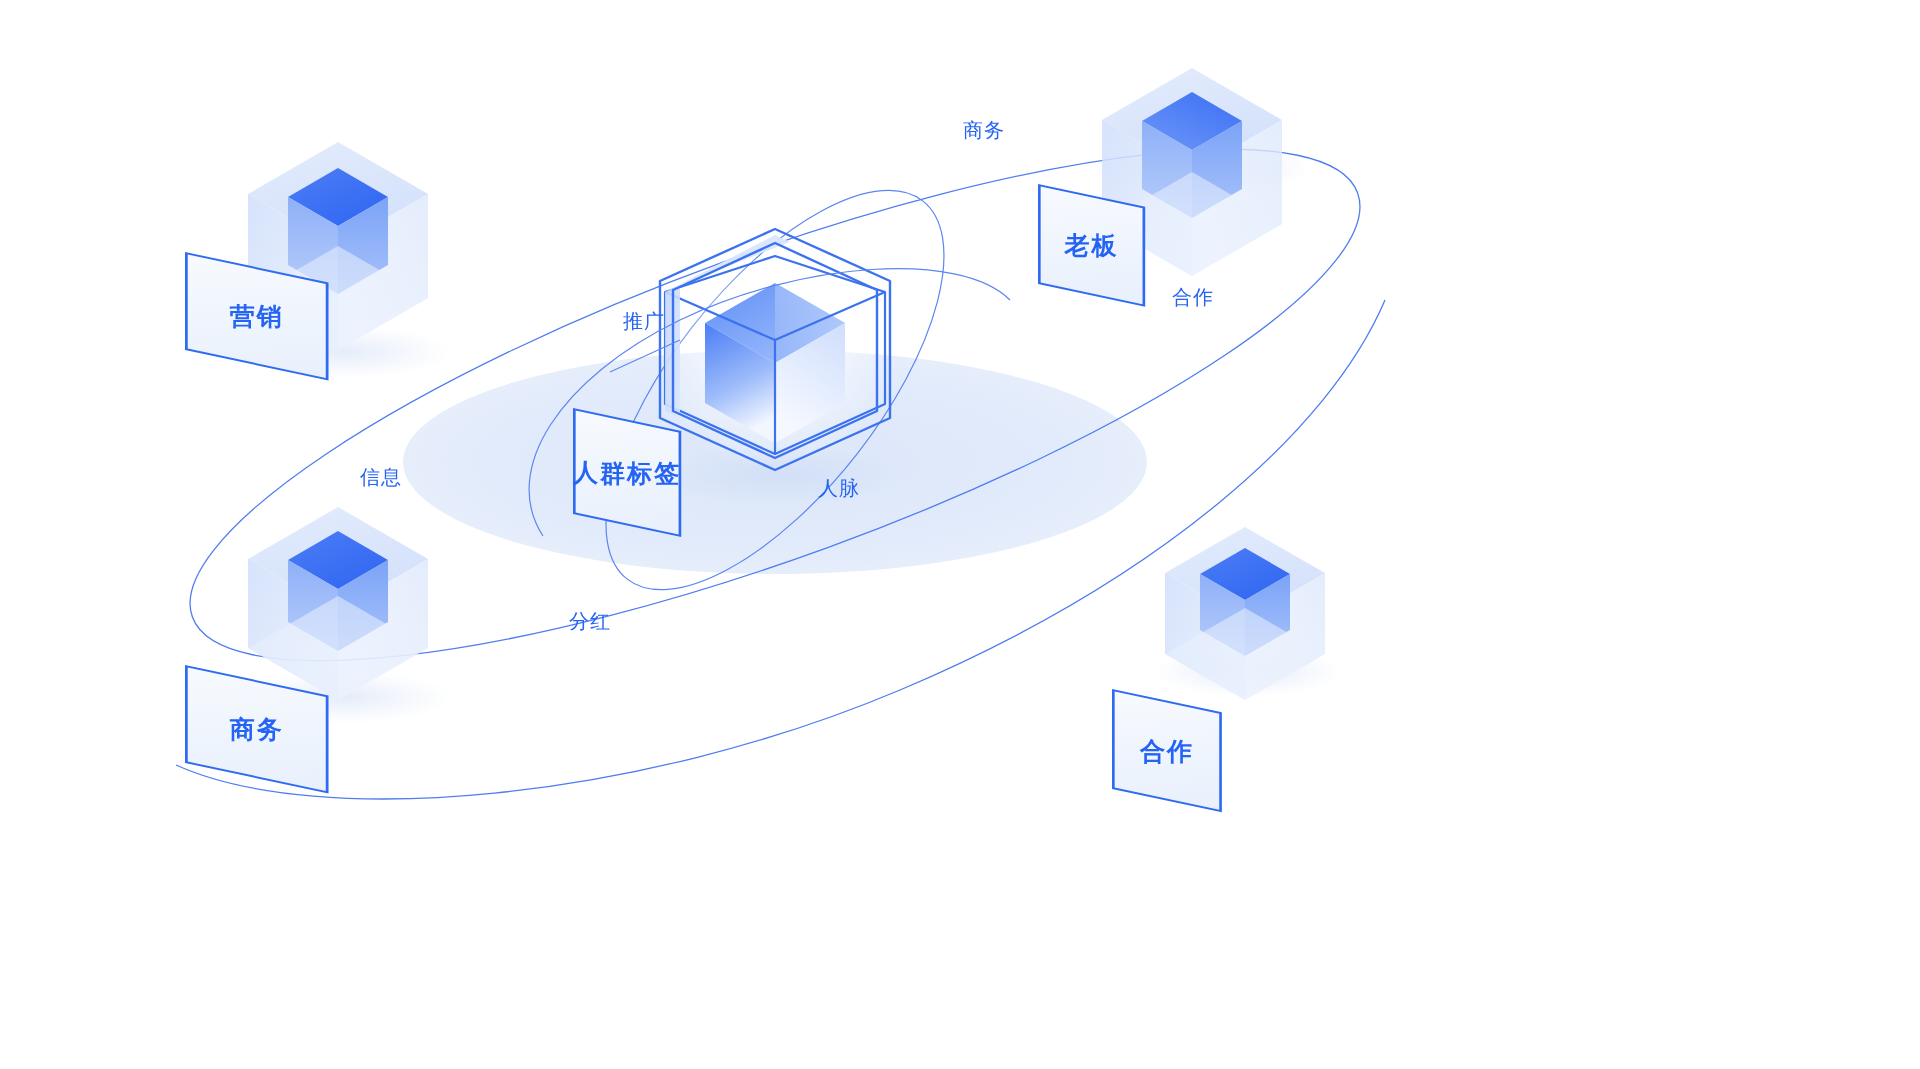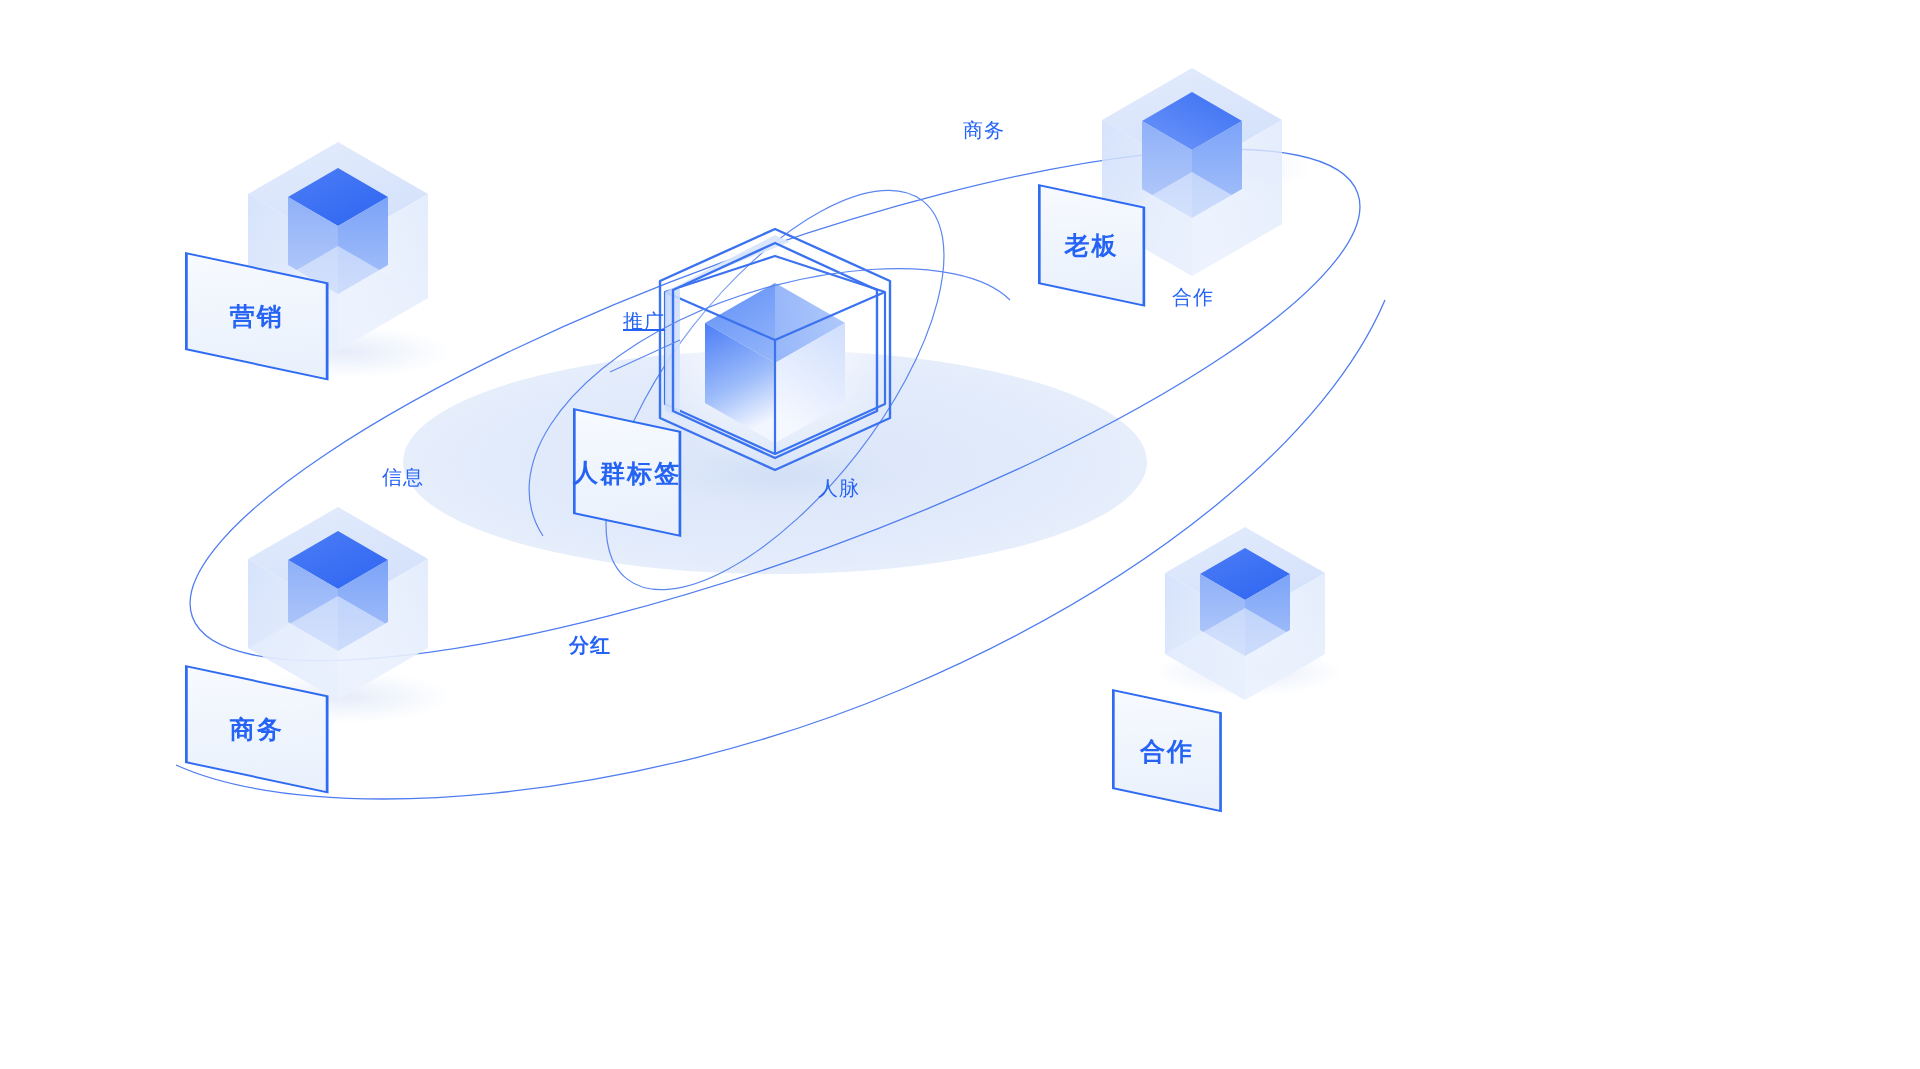--- a/index.html
+++ b/index.html
@@ -211,24 +211,24 @@
     <path d="M 543 536 C 500 470 560 378 680 320 C 800 262 960 250 1010 300" stroke="#5b86f0" stroke-width="1.2"></path>
   </g>
 
   <g stroke="#5b86f0" stroke-width="1.1" fill="none">
     <line x1="680" y1="340" x2="610" y2="372"></line>
   </g>
 </svg>
 
 <div class="orbit-label" style="left:963px;top:120px;">商务</div>
 <div class="orbit-label" style="left:1172px;top:287px;">合作</div>
-<div class="orbit-label" style="left:623px;top:311px;text-decoration:underline;">推广</div>
-<div class="orbit-label" style="left:382px;top:467px;">信息</div>
+<div class="orbit-label" style="left:623px;top:311px;">推广</div>
+<div class="orbit-label" style="left:360px;top:467px;">信息</div>
 <div class="orbit-label" style="left:818px;top:478px;">人脉</div>
-<div class="orbit-label" style="left:569px;top:635px;font-weight:bold;">分红</div>
+<div class="orbit-label" style="left:569px;top:611px;">分红</div>
 
 <div class="badge" style="left:185px;top:252px;width:104px;height:98px;
             transform:skewY(12deg) scaleX(1.38);transform-origin:left top;">
   <span style="transform:scaleX(0.724) skewY(-12deg);display:inline-block;">营销</span>
 </div>
 
 <div class="badge" style="left:1038px;top:184px;width:80px;height:100px;
             transform:skewY(12deg) scaleX(1.34);transform-origin:left top;">
   <span style="transform:scaleX(0.746) skewY(-12deg);display:inline-block;">老板</span>
 </div>

